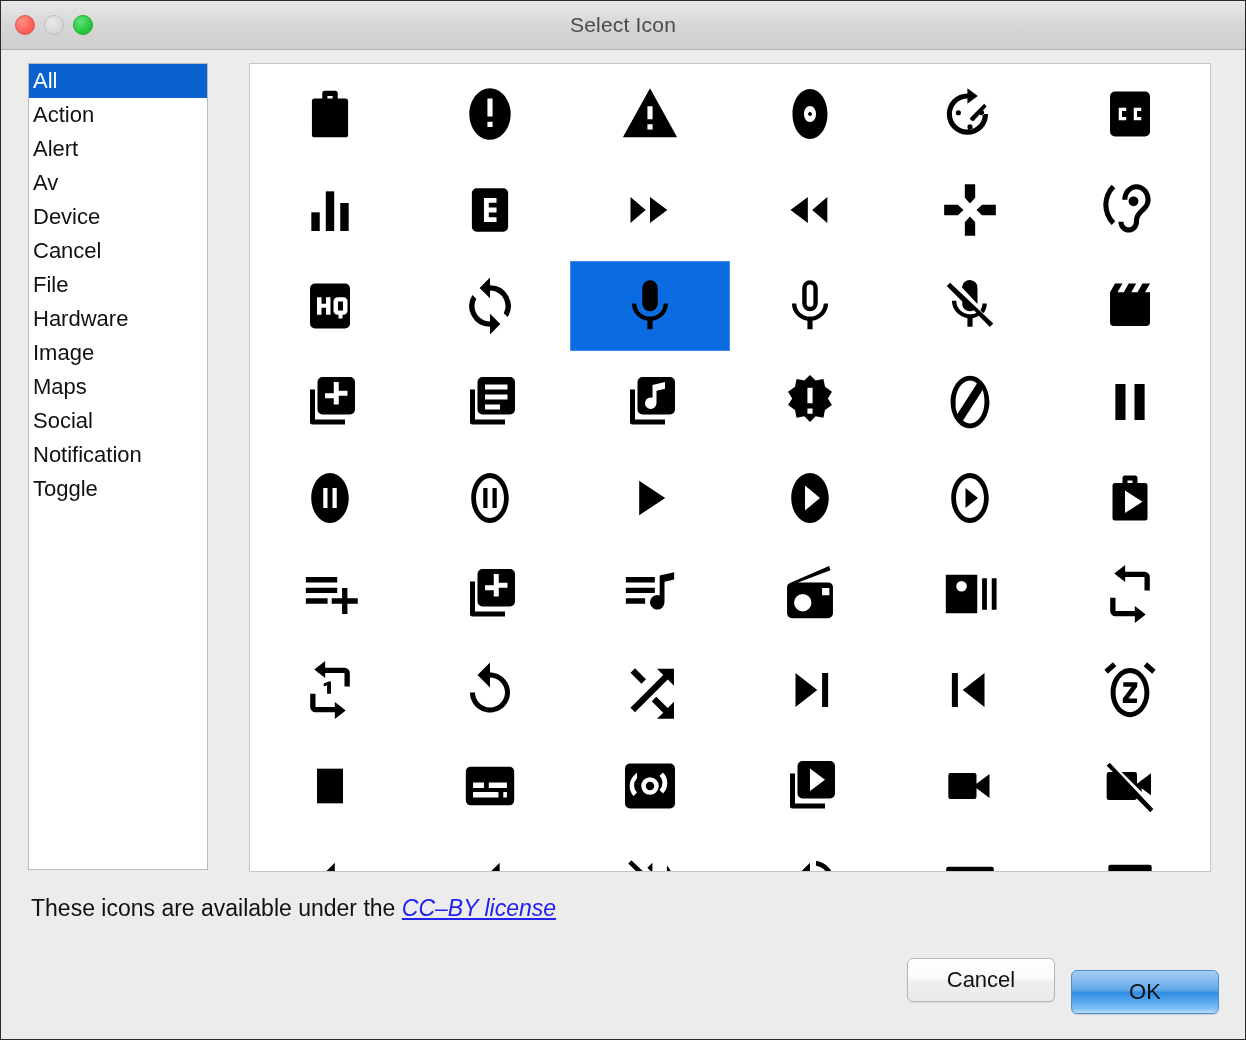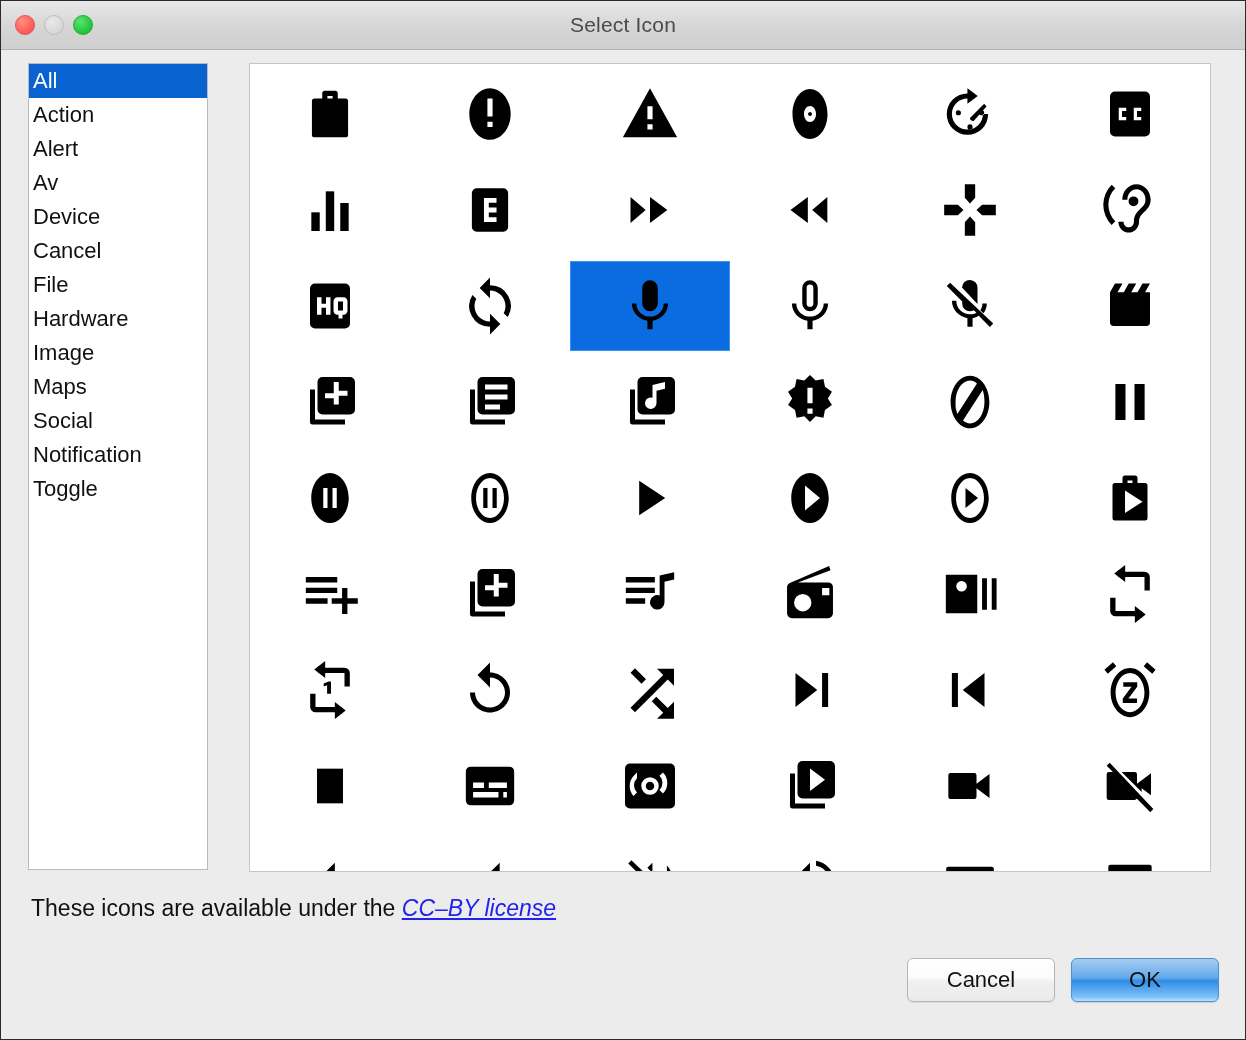--- a/index.html
+++ b/index.html
@@ -155,20 +155,21 @@
   }
   .btn.cancel {
     background: linear-gradient(to bottom, #ffffff 0%, #fbfbfb 45%, #f0f0f0 52%, #eaeaea 100%);
     border: 1px solid #b6b6b6;
     box-shadow: 0 1px 1px rgba(0,0,0,0.08);
   }
   .btn.ok {
     background: linear-gradient(to bottom, #a6ccf2 0%, #63a9ea 45%, #2f8ce6 52%, #7cc0f6 90%, #bfe0fb 100%);
     border: 1px solid #4b90cf;
     box-shadow: 0 1px 1px rgba(0,0,0,0.12);
+    margin-top: 12px;
   }
 </style>
 </head>
 <body>
 
 <div class="window">
 
   <div class="titlebar">
     <div class="traffic">
       <div class="light red"></div>

